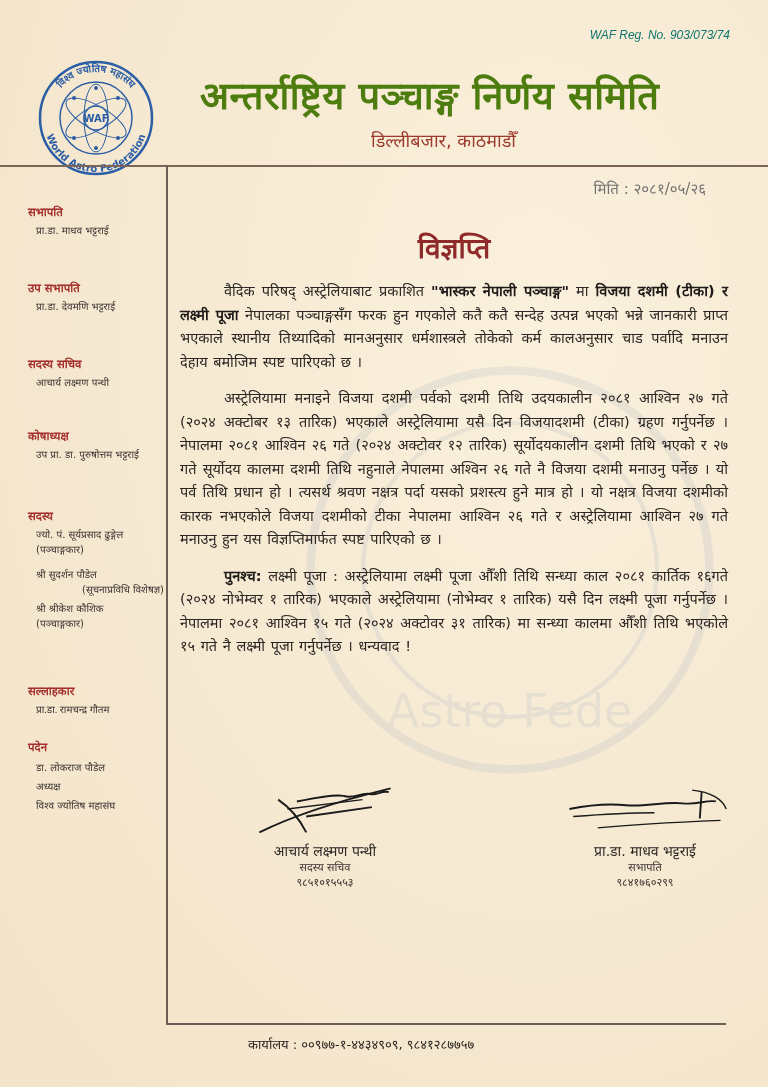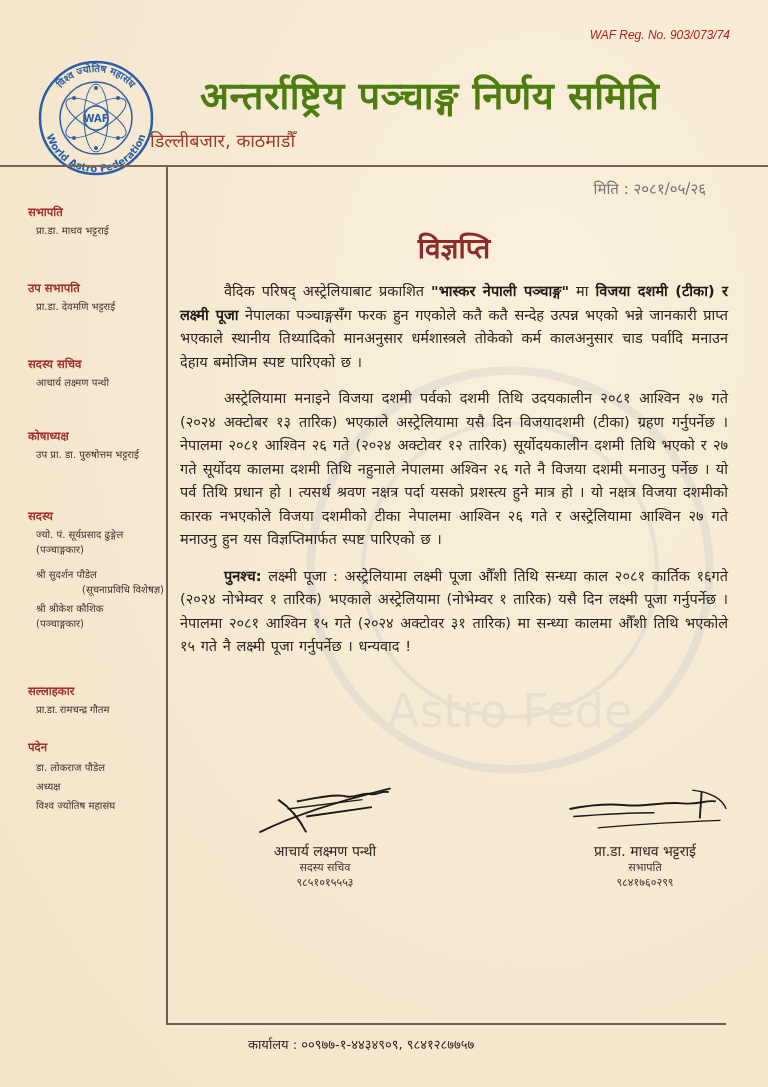--- a/index.html
+++ b/index.html
@@ -3,24 +3,24 @@
 <meta charset="utf-8">
 <style>
   html, body { margin:0; padding:0; }
   body {
     width:768px; height:1087px; position:relative; overflow:hidden;
     background: radial-gradient(ellipse at 70% 30%, #faf0dc 0%, #f7ead3 45%, #f3e3c8 100%);
     font-family: "DejaVu Sans", sans-serif;
     color:#2b2623;
   }
   .abs { position:absolute; }
-  .reg { top:28px; right:38px; font-size:12px; font-style:italic; color:#b91c1c; font-family:"Liberation Sans", sans-serif; }
+  .reg { top:28px; right:38px; font-size:12px; font-style:italic; color:#0f766e; font-family:"Liberation Sans", sans-serif; }
   .logo { left:30px; top:58px; width:132px; height:118px; }
   .title { left:200px; top:68px; font-size:38px; font-weight:bold; color:#4d7c0f; letter-spacing:0.5px; font-family:"DejaVu Sans", sans-serif; }
-  .subtitle { left:0; width:737px; top:128px; text-align:left; padding-left:150px; box-sizing:border-box; font-size:18px; color:#9c3a2c; }
+  .subtitle { left:0; width:737px; top:128px; text-align:center; padding-left:150px; box-sizing:border-box; font-size:18px; color:#9c3a2c; }
   .hline-top { left:0; top:165px; width:768px; height:2px; background:#7a6556; }
   .vline { left:166px; top:165px; width:2px; height:860px; background:#6d5e55; }
   .hline-bottom { left:166px; top:1023px; width:560px; height:2px; background:#6d5e55; }
   .date { right:62px; top:178px; font-size:15px; color:#737373; }
   .sidebar { left:28px; top:204px; width:136px; }
   .side-group { margin-bottom:0; }
   .side-head { font-size:11.5px; font-weight:bold; color:#a4302e; margin-bottom:4px; }
   .side-line { font-size:10px; color:#3a3330; padding-left:8px; line-height:15px; }
   .main { left:180px; top:228px; width:548px; }
   .heading { text-align:center; font-size:28px; font-weight:bold; color:#8e2a2a; margin-bottom:14px; }

